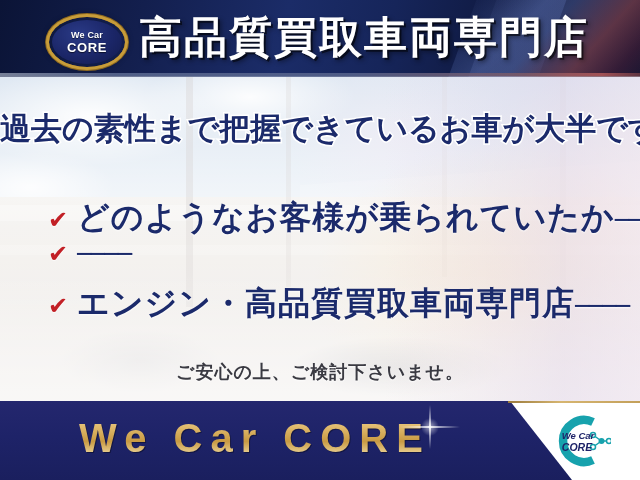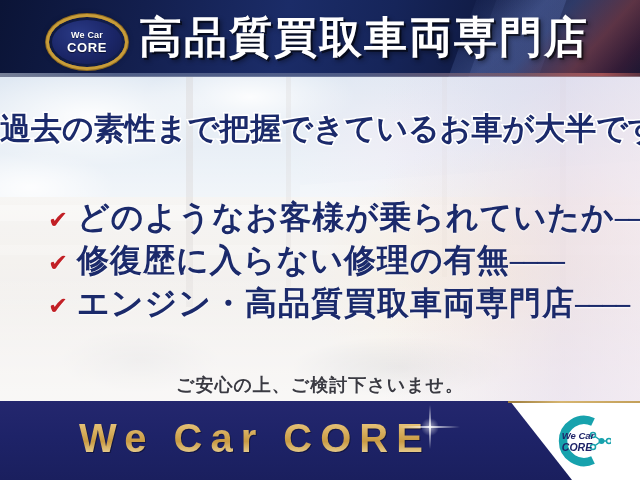--- a/index.html
+++ b/index.html
@@ -181,21 +181,21 @@
     font-family:"DejaVu Serif","Liberation Serif",serif;
     font-weight:bold;
     font-size:23px;
     color:#1b2a6b;
     margin-left:27px;
     text-shadow:0 1px 2px rgba(255,255,255,.85);
   }
 
   
   .subnote{
-    position:absolute;left:0;top:373px;width:640px;
+    position:absolute;left:0;top:360px;width:640px;
     text-align:center;
     font-family:"DejaVu Serif","Liberation Serif",serif;
     font-weight:bold;
     font-size:18px;letter-spacing:1px;
     color:#3a3a42;
     text-shadow:0 1px 2px rgba(255,255,255,.9);
     white-space:nowrap;
   }
 
   
@@ -298,21 +298,20 @@
 
     <div class="bullet">
       <span class="check">✔</span>
       <span class="btext">どのようなお客様が乗られていたか</span>
       <span class="btail">──</span>
       <span class="betc"></span>
     </div>
 
     <div class="bullet">
       <span class="check">✔</span>
-      <span class="btext">修復歴に入らない修理の有無</span>
       <span class="btail">────</span>
       <span class="betc"></span>
     </div>
 
     <div class="bullet">
       <span class="check">✔</span>
       <span class="btext">エンジン・高品質買取車両専門店</span>
       <span class="btail">────</span>
       <span class="betc">etc.</span>
     </div>

